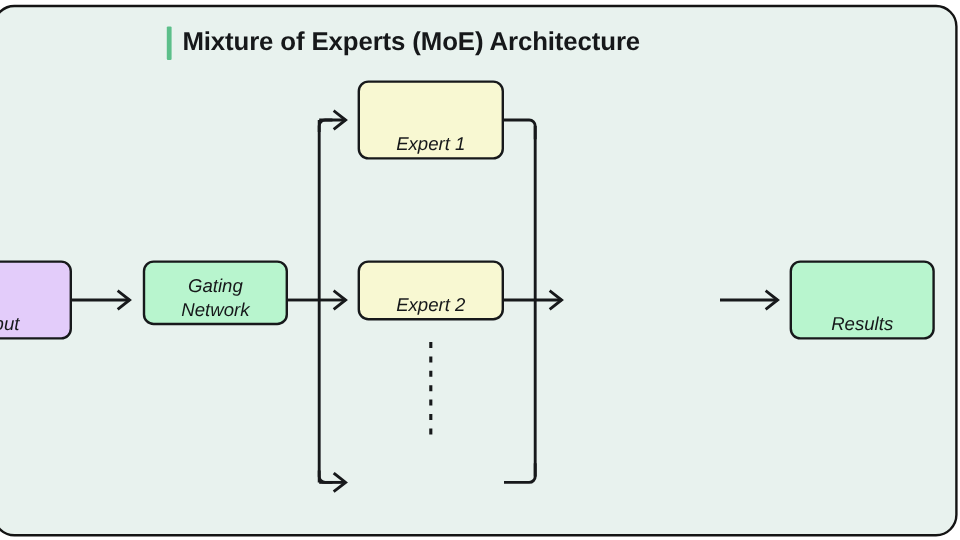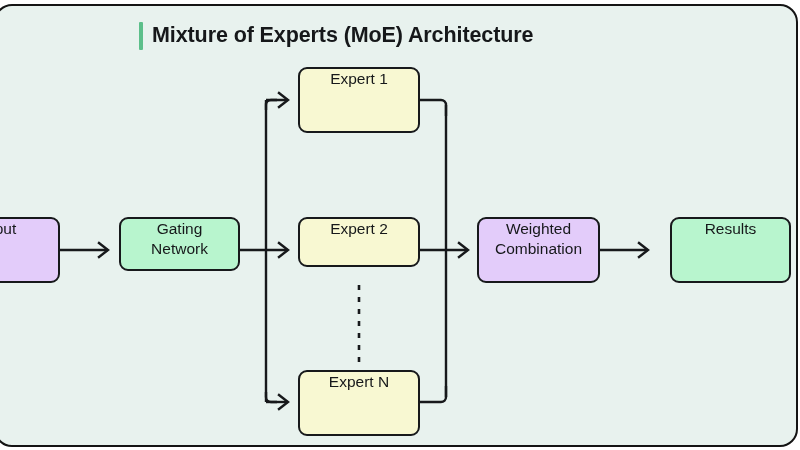--- a/index.html
+++ b/index.html
@@ -62,42 +62,43 @@
     line-height: 1;
   }
 
   
   .node {
     position: absolute;
     box-sizing: border-box;
     border: 2.4px solid #17191b;
     border-radius: 9px;
     display: flex;
-    align-items: flex-start;
+    align-items: flex-end;
     justify-content: center;
     text-align: center;
     font-size: 15.5px;
     color: #16181a;
     line-height: 1.28;
     padding: 0 6px;
+    font-style: italic;
   }
   .node .lbl { display: block; white-space: pre-line; }
 
   .node.purple { background: #e3ccfa; }
   .node.green  { background: #b8f5ce; }
   .node.yellow { background: #f8f8d2; }
 
   
   #node-input      { left: -58px; top: 211px; width: 122px; height: 66px; }
   #node-gating     { left: 123px; top: 211px; width: 121px; height: 54px; }
   #node-expert1    { left: 302px; top: 61px;  width: 122px; height: 66px; }
   #node-expert2    { left: 302px; top: 211px; width: 122px; height: 50px; }
   #node-expertn    { left: 302px; top: 364px; width: 122px; height: 66px; }
   #node-weighted   { left: 481px; top: 211px; width: 123px; height: 66px; }
-  #node-results    { left: 662px; top: 211px; width: 121px; height: 66px; margin-left: 12px; }
+  #node-results    { left: 662px; top: 211px; width: 121px; height: 66px; }
 
   
   #wires {
     position: absolute;
     left: 0; top: 0;
     width: 800px; height: 450px;
     pointer-events: none;
   }
   #wires path, #wires line { fill: none; stroke: #17191b; stroke-width: 2.4; }
   #wires .dashed { stroke-dasharray: 5 7; stroke-width: 2.6; }
@@ -160,27 +161,20 @@
     </div>
 
     <div class="node yellow" id="node-expert1">
       <span class="lbl">Expert 1</span>
     </div>
 
     <div class="node yellow" id="node-expert2">
       <span class="lbl">Expert 2</span>
     </div>
 
-    <div class="node yellow" id="node-expertn">
-      <span class="lbl">Expert N</span>
-    </div>
 
-    <div class="node purple" id="node-weighted">
-      <span class="lbl">Weighted
-Combination</span>
-    </div>
 
     <div class="node green" id="node-results">
       <span class="lbl">Results</span>
     </div>
 
   </div>
 </div>
 
 </body></html>

